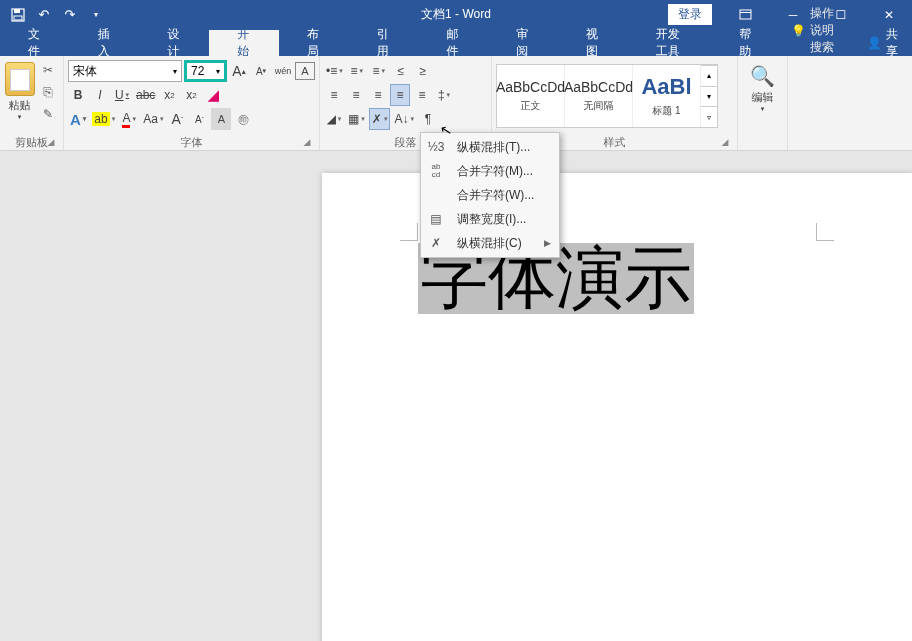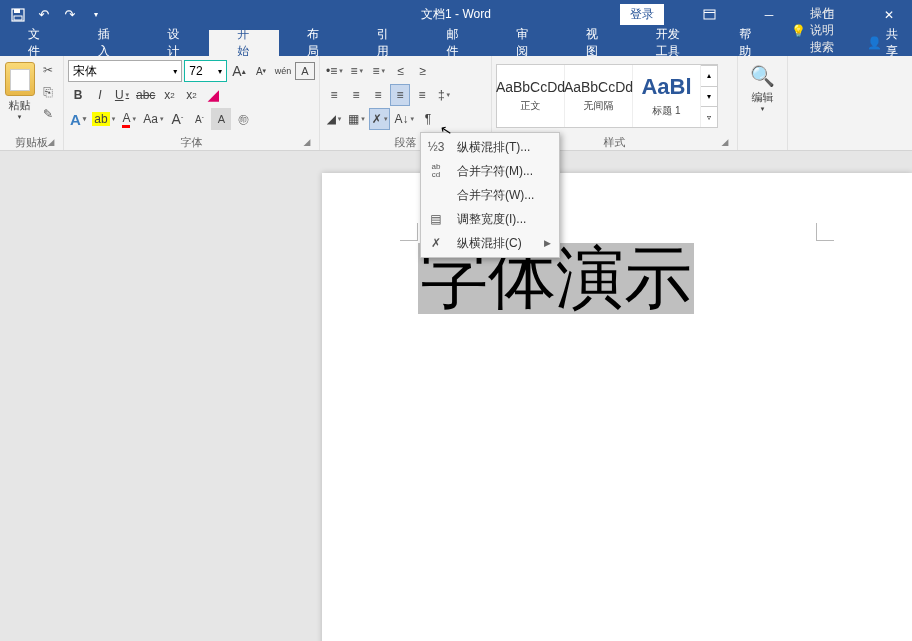--- a/index.html
+++ b/index.html
@@ -1,41 +1,41 @@
 <!DOCTYPE html>
 <html><head>
 <meta charset="utf-8">
 <style>
 *{margin:0;padding:0;box-sizing:border-box;font-family:"Microsoft YaHei","Segoe UI",sans-serif;user-select:none}
 body{width:912px;height:641px;overflow:hidden;background:#e6e6e6}
 .titlebar{height:29px;background:#2b579a;display:flex;align-items:center;color:#fff;font-size:12px;position:relative}
 .qat{display:flex;align-items:center;gap:2px;padding-left:6px}
 .qat-btn{width:24px;height:24px;display:flex;align-items:center;justify-content:center;color:#fff;font-size:13px}
 .title-center{position:absolute;left:50%;transform:translateX(-50%);font-size:12px}
-.title-right{margin-left:auto;display:flex;align-items:center;gap:14px;height:100%}
+.title-right{margin-left:auto;display:flex;align-items:center;gap:2px;height:100%}
 .login-btn{background:#fff;color:#2b579a;padding:2px 10px;font-size:12px;margin-right:8px}
 .win-btn{width:46px;height:29px;display:flex;align-items:center;justify-content:center;font-size:12px}
 .tabs{height:27px;background:#2b579a;display:flex;align-items:flex-end;color:#fff;font-size:12px;position:relative}
 .tab{padding:0 28px;height:26px;display:flex;align-items:center;cursor:pointer}
 .tab.active{background:#f3f3f3;color:#2b579a}
 .tell-me{display:flex;align-items:center;gap:4px;padding:0 10px;color:#e8e8e8}
 .share-btn{margin-left:auto;padding:0 14px;display:flex;align-items:center;gap:4px;height:26px}
 .ribbon{height:95px;background:#f3f3f3;border-bottom:1px solid #d4d4d4;display:flex;position:relative}
 .group{border-right:1px solid #e1e1e1;display:flex;flex-direction:column;padding:2px 4px 0;position:relative}
 .group-label{font-size:11px;color:#666;text-align:center;height:16px;display:flex;align-items:center;justify-content:center;margin-top:auto;position:relative}
 .group-body{flex:1;display:flex;align-items:flex-start;gap:2px}
 .dlg-launcher{position:absolute;right:2px;bottom:2px;width:12px;height:12px;font-size:9px;color:#888;display:flex;align-items:center;justify-content:center}
 .big-btn{display:flex;flex-direction:column;align-items:center;justify-content:center;width:40px;height:66px;font-size:11px;color:#444}
 .paste-icon{width:30px;height:34px;background:linear-gradient(#f9d978,#e8b84a);border:1px solid #c89b3a;border-radius:3px;position:relative;margin-bottom:2px}
 .paste-icon::before{content:"";position:absolute;top:6px;left:4px;right:4px;bottom:4px;background:#fff;border:1px solid #ccc}
 .small-col{display:flex;flex-direction:column;gap:2px;padding-top:2px}
 .small-btn{width:22px;height:20px;display:flex;align-items:center;justify-content:center;font-size:12px;color:#555}
 .font-row{display:flex;align-items:center;gap:2px;height:22px}
 .font-name{width:118px;height:22px;border:1px solid #ababab;background:#fff;font-size:12px;padding:0 4px;display:flex;align-items:center;justify-content:space-between}
-.font-size{width:44px;height:22px;border:1px solid #14b8a6;background:#fff;font-size:12px;padding:0 4px;display:flex;align-items:center;justify-content:space-between}
+.font-size{width:44px;height:22px;border:3px solid #14b8a6;background:#fff;font-size:12px;padding:0 4px;display:flex;align-items:center;justify-content:space-between}
 .icon-btn{min-width:20px;height:22px;display:flex;align-items:center;justify-content:center;font-size:12px;color:#444;padding:0 2px;cursor:pointer}
 .icon-btn.active{background:#c8d8ee;border:1px solid #86a8d0}
 .drop::after{content:"▾";font-size:7px;margin-left:2px;color:#666}
 .bold{font-weight:bold}
 .italic{font-style:italic}
 .under{text-decoration:underline}
 .strike{text-decoration:line-through}
 .styles-gallery{display:flex;border:1px solid #ccc;background:#fff;height:64px}
 .style-item{width:68px;display:flex;flex-direction:column;align-items:center;justify-content:center;border-right:1px solid #eee;font-size:10px;color:#444}
 .style-item .prev{font-size:14px;margin-bottom:4px;color:#333}

